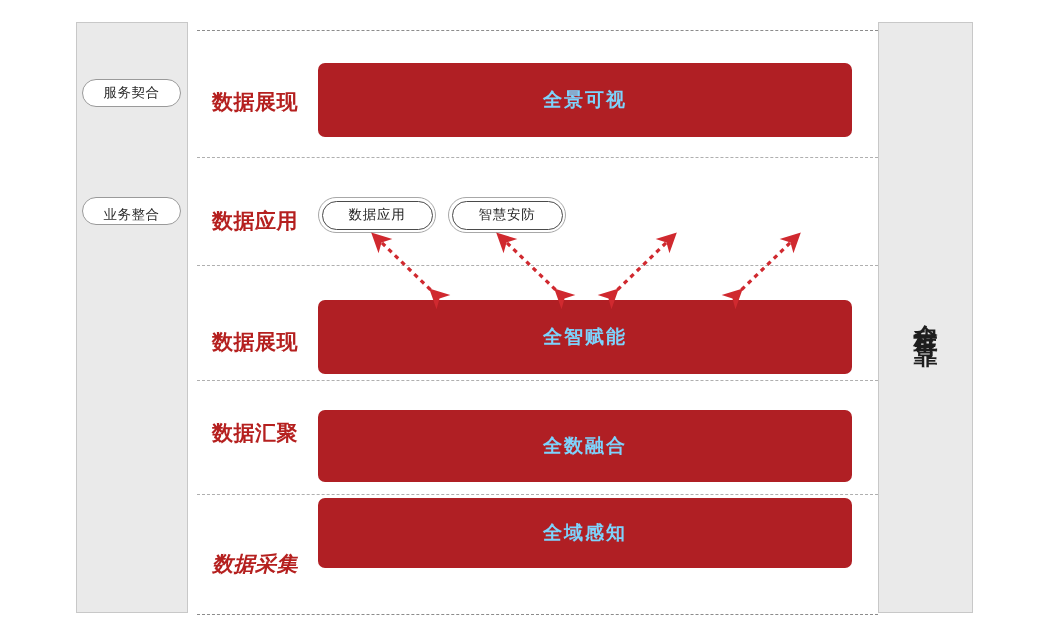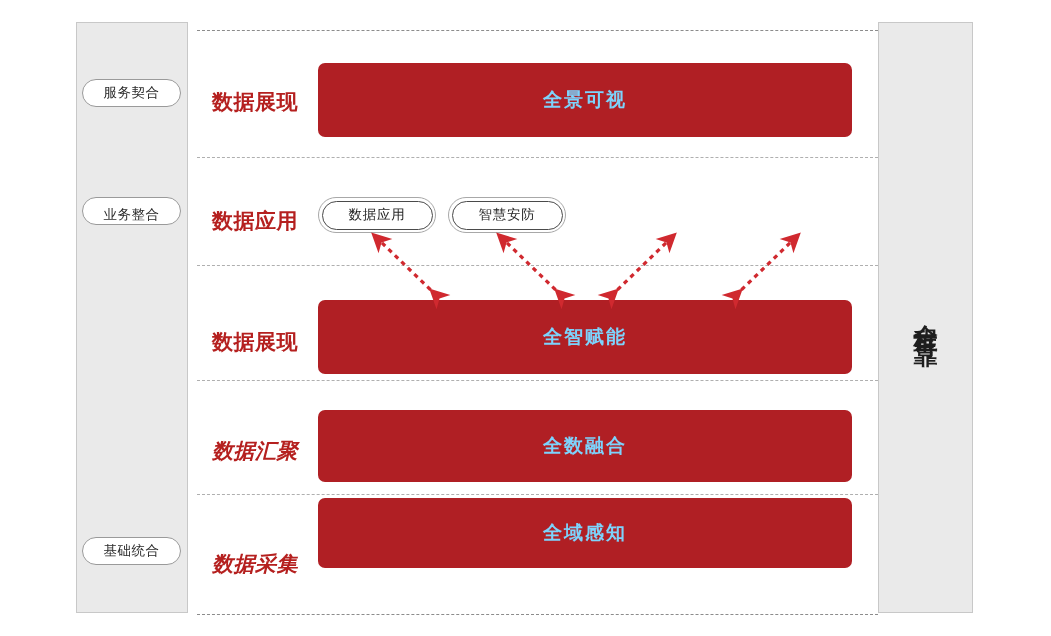--- a/index.html
+++ b/index.html
@@ -172,28 +172,25 @@
   <div class="divider light" style="top:380px;"></div>
   <div class="divider light" style="top:494px;"></div>
   <div class="divider" style="top:614px;"></div>
 
   <div class="cap-pill" style="top:79px;">
     <span>服务契合</span>
   </div>
   <div class="cap-pill" style="top:197px;align-items:flex-end;">
     <span>业务整合</span>
   </div>
-  <div class="cap-pill" style="top:537px;">
-    <span>基础统合</span>
-  </div>
 
   <div class="stage-label" style="top:88px;">数据展现</div>
   <div class="stage-label" style="top:207px;">数据应用</div>
   <div class="stage-label" style="top:328px;">数据展现</div>
-  <div class="stage-label" style="top:437px;font-style:italic;">数据汇聚</div>
+  <div class="stage-label" style="top:419px;">数据汇聚</div>
   <div class="stage-label" style="top:550px;font-style:italic;">数据采集</div>
 
   <div class="red-bar" style="top:63px; height:74px;">全景可视</div>
   <div class="red-bar" style="top:410px; height:72px;">全数融合</div>
   <div class="red-bar" style="top:300px; height:74px;">全智赋能</div>
   <div class="red-bar" style="top:498px; height:70px;">全域感知</div>
 
   <div class="app-pill" style="left:318px;">
     <div class="app-pill-inner">
       <span>数据应用</span>

